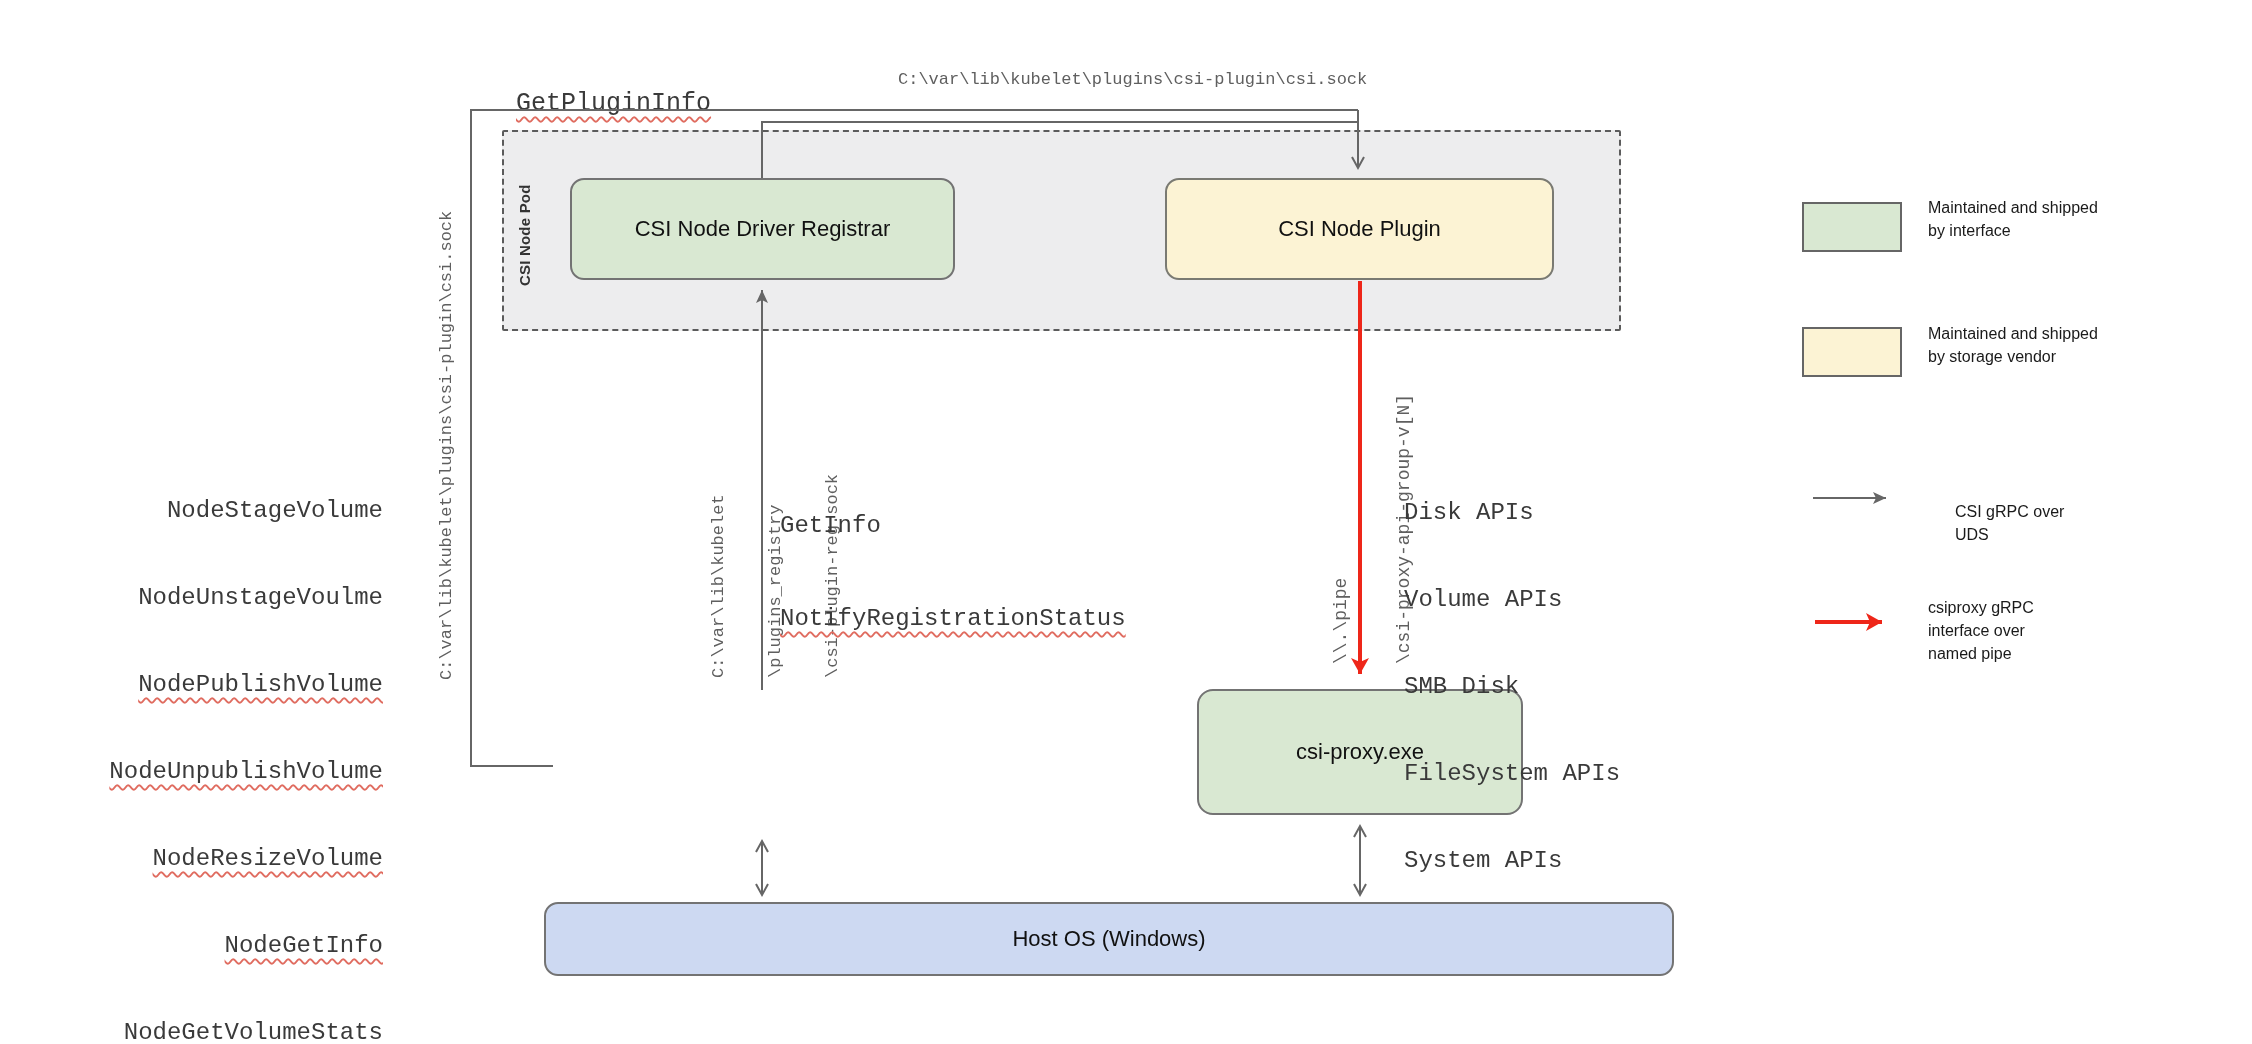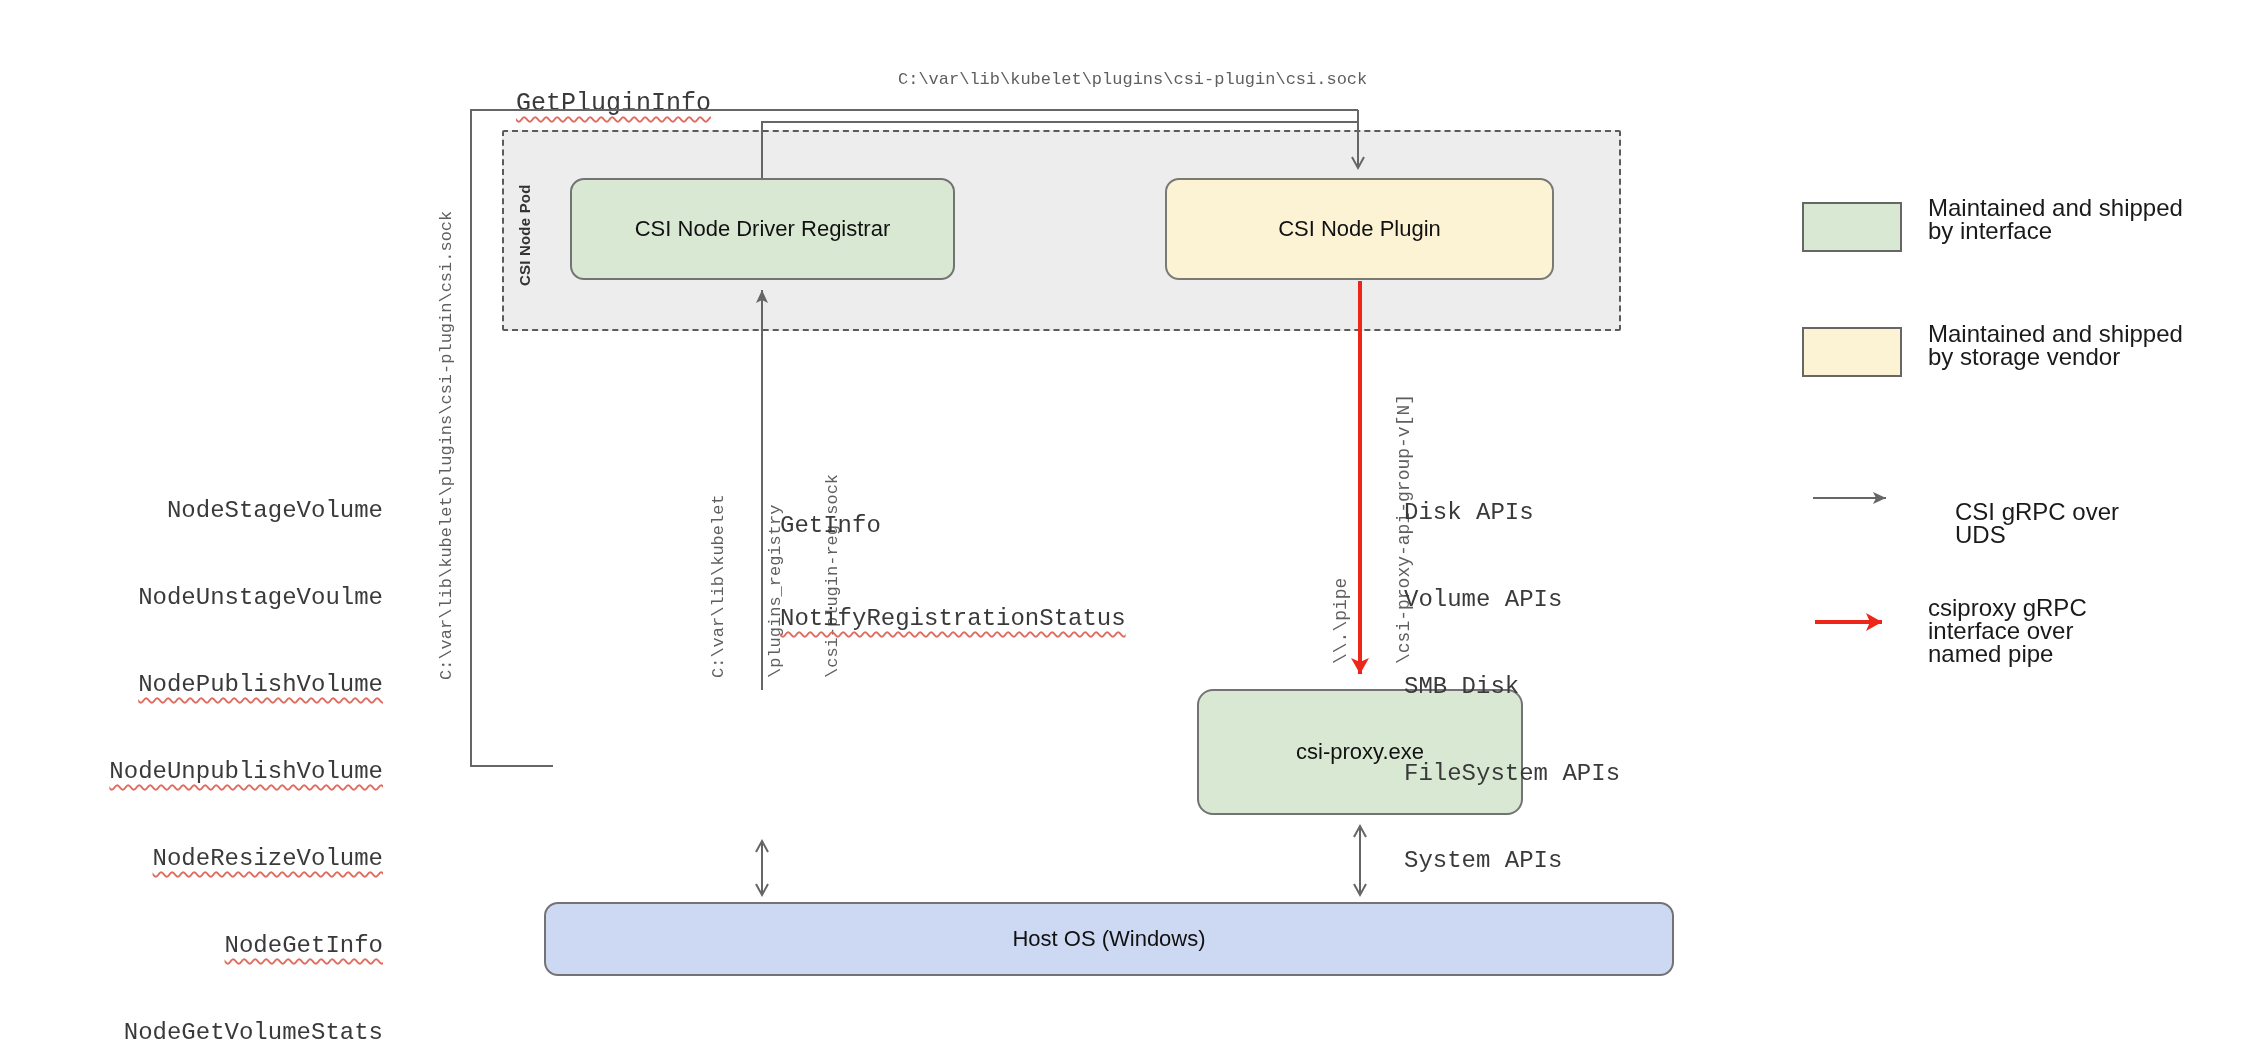--- a/index.html
+++ b/index.html
@@ -13,21 +13,21 @@
   .yellow{background:#fcf3d4;border-color:#7a7a72;}
   .blue{background:#cdd9f2;}
   .pod{background:#ededee;border:2px dashed #5b5b5b;border-radius:2px;}
   
   .mono{font-family:"Liberation Mono","DejaVu Sans Mono",monospace;color:#3a3a3a;white-space:pre;}
   .mono-gray{font-family:"Liberation Mono","DejaVu Sans Mono",monospace;color:#5f5f5f;white-space:pre;}
   .wavy{text-decoration-line:underline;text-decoration-style:wavy;text-decoration-color:#e06c60;
         text-decoration-thickness:2px;text-underline-offset:6px;}
   .rot{transform:rotate(-90deg);transform-origin:0 0;}
   .rlist div{text-align:right;}
-  .legend-label{position:absolute;left:1928px;font-size:24px;line-height:23px;color:#1a1a1a;}
+  .legend-label{position:absolute;left:1928px;font-size:16px;line-height:23px;color:#1a1a1a;}
   .swatch{position:absolute;left:1802px;width:100px;height:50px;border:2px solid #666;box-sizing:border-box;}
   .pod-label{font-size:15px;font-weight:bold;color:#333;letter-spacing:0.2px;}
   svg.overlay{position:absolute;left:0;top:0;z-index:6;pointer-events:none;}
   .z2{z-index:2}.z3{z-index:3}
 </style>
 </head>
 <body>
 
 <div class="canvas">
 

